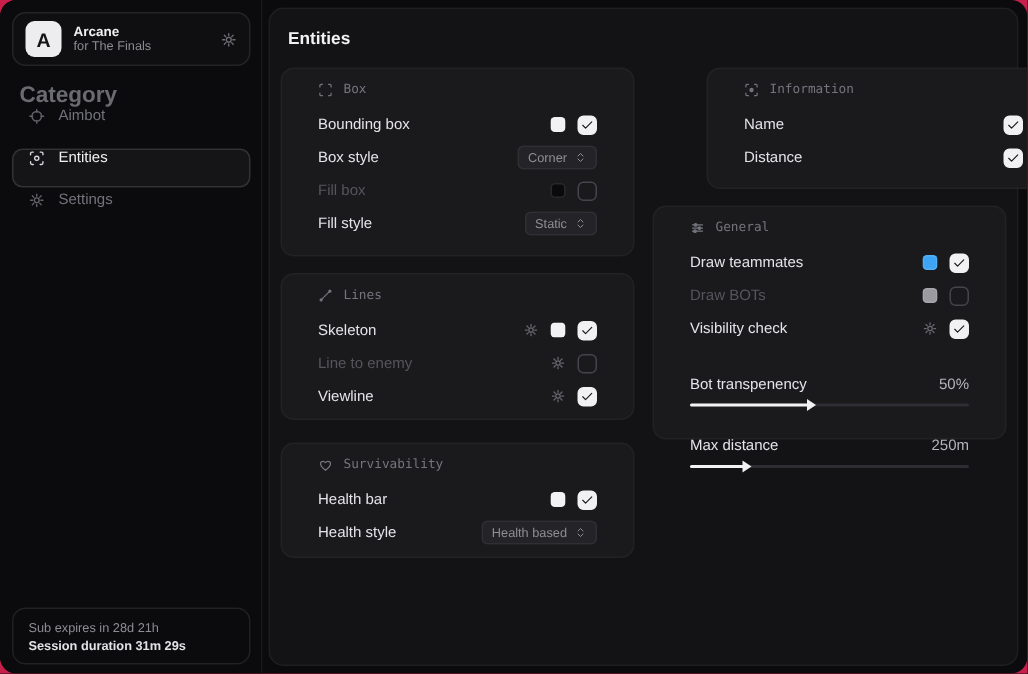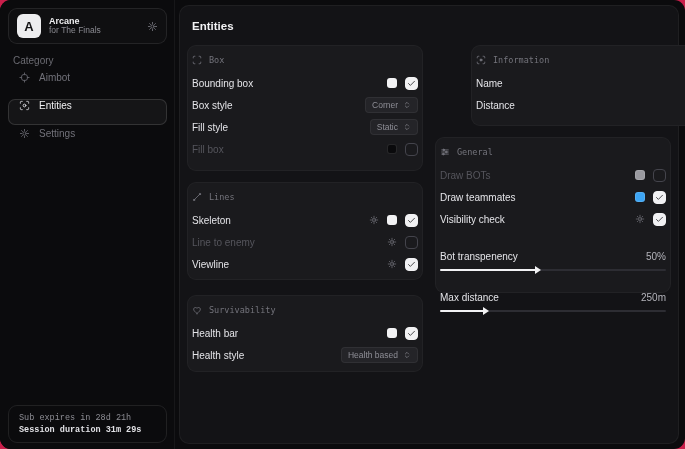--- a/index.html
+++ b/index.html
@@ -35,42 +35,42 @@
     background:#ededef; color:#141416;
     display:flex; align-items:center; justify-content:center;
     font-weight:bold; font-size:13px; flex:0 0 auto;
   }
   .app-titles { flex:1; line-height:1.15; }
   .app-title { font-size:9px; font-weight:bold; color:#f0f0f2; }
   .app-sub { font-size:8.5px; color:#8b8b92; }
   .app-gear { color:#6e6e76; display:flex; }
   .cat-label {
     position:absolute; left:13px; top:55px;
-    font-size:10px; color:#6b6b72;
+    font-size:15px; color:#6b6b72;font-weight:bold;
   }
   .nav { position:absolute; left:8px; top:71px; width:159px; display:flex; flex-direction:column; gap:2px; }
   .nav-item {
     height:26px; border-radius:7px;
     display:flex; align-items:flex-start; gap:9px; padding:0 10px;
     color:#72727a; font-size:10px; cursor:pointer;
     border:1px solid transparent;
   }
   .nav-item .nicon { display:flex; color:#62626a; }
   .nav-item.active {
     background:rgba(255,255,255,0.045);
     border:1px solid rgba(255,255,255,0.13);
     color:#f0f0f2;
   }
   .nav-item.active .nicon { color:#d9d9de; }
   .footer-card {
     position:absolute; left:8px; bottom:6px; width:159px; height:38px;
     border:1px solid rgba(255,255,255,0.09);
     border-radius:9px;
     padding:6px 10px;
-    font-family:Liberation Mono, monospace;
+    font-family:Liberation Sans, sans-serif;
     display:flex; flex-direction:column; justify-content:center; gap:2px;
   }
   .footer-line1 { font-size:8.5px; color:#8d8d94; }
   .footer-line2 { font-size:8.5px; color:#e2e2e6; font-weight:bold; }
   
   .main-panel {
     position:absolute; left:179px; top:5px; right:6px; bottom:5px;
     background:#131316;
     border:1px solid rgba(255,255,255,0.05);
     border-radius:10px;
@@ -78,21 +78,21 @@
   .page-title {
     position:absolute; left:12px; top:14px;
     font-size:11.5px; font-weight:bold; color:#f2f2f4;
   }
   .card {
     position:absolute;
     width:236px;
     background:#1a1a1d;
     border:1px solid rgba(255,255,255,0.04);
     border-radius:9px;
-    padding:9px 4px;
+    padding:9px 24px;
   }
   .card-head {
     display:flex; align-items:center; gap:7px;
     font-family:"DejaVu Sans Mono", monospace;
     font-size:8.5px; color:#74747c;
     margin-bottom:7px;
   }
   .card-head .hicon { display:flex; color:#74747c; }
   .row {
     display:flex; align-items:center; justify-content:space-between;
@@ -222,36 +222,36 @@
         <span class="label">Box style</span>
         <span class="dropdown">
           <span>Corner</span>
           <span class="dd-icon">
               <svg width="8" height="8" viewBox="0 0 24 24">
                 <path d="m7 15 5 5 5-5M7 9l5-5 5 5"></path>
               </svg>
             </span>
         </span>
       </div>
+      <div class="row dim">
+        <span class="label">Fill box</span>
+        <span class="controls">
+          <span class="swatch" style="background: rgb(10, 10, 12);"></span>
+          <span class="checkbox"></span>
+        </span>
+      </div>
       <div class="row">
         <span class="label">Fill style</span>
         <span class="dropdown">
           <span>Static</span>
           <span class="dd-icon">
               <svg width="8" height="8" viewBox="0 0 24 24">
                 <path d="m7 15 5 5 5-5M7 9l5-5 5 5"></path>
               </svg>
             </span>
-        </span>
-      </div>
-      <div class="row dim">
-        <span class="label">Fill box</span>
-        <span class="controls">
-          <span class="swatch" style="background: rgb(10, 10, 12);"></span>
-          <span class="checkbox"></span>
         </span>
       </div>
     </div>
 
     <div class="card" style="left:7px; top:176px; height:98px;">
       <div class="card-head">
         <span class="hicon">
           <svg width="10" height="10" viewBox="0 0 24 24">
               <path d="M5 19 19 5"></path>
               <circle cx="5" cy="19" r="1.6" fill="currentColor"></circle>
@@ -377,36 +377,36 @@
         <span class="hicon">
           <svg width="10" height="10" viewBox="0 0 24 24">
               <path d="M4 7h16M4 12h16M4 17h16"></path>
               <circle cx="9" cy="7" r="2" fill="currentColor"></circle>
               <circle cx="15" cy="12" r="2" fill="currentColor"></circle>
               <circle cx="8" cy="17" r="2" fill="currentColor"></circle>
             </svg>
         </span>
         <span>General</span>
       </div>
+      <div class="row">
+        <span class="label">Draw teammates</span>
+        <span class="controls">
+          <span class="swatch" style="background: rgb(61, 165, 244);"></span>
+          <span class="checkbox checked">
+              <svg width="9" height="9" viewBox="0 0 24 24" stroke-width="3.5">
+                <path d="M20 6 9 17l-5-5"></path>
+              </svg>
+            </span>
+        </span>
+      </div>
       <div class="row dim">
         <span class="label">Draw BOTs</span>
         <span class="controls">
           <span class="swatch" style="background: rgb(154, 154, 160);"></span>
           <span class="checkbox"></span>
-        </span>
-      </div>
-      <div class="row">
-        <span class="label">Draw teammates</span>
-        <span class="controls">
-          <span class="swatch" style="background: rgb(61, 165, 244);"></span>
-          <span class="checkbox checked">
-              <svg width="9" height="9" viewBox="0 0 24 24" stroke-width="3.5">
-                <path d="M20 6 9 17l-5-5"></path>
-              </svg>
-            </span>
         </span>
       </div>
       <div class="row">
         <span class="label">Visibility check</span>
         <span class="controls">
           <span class="gear">
               <svg width="10" height="10" viewBox="0 0 24 24">
                 <circle cx="12" cy="12" r="3.5"></circle>
                 <path d="M12 3v3M12 18v3M3 12h3M18 12h3M5.6 5.6l2.2 2.2M16.2 16.2l2.2 2.2M5.6 18.4l2.2-2.2M16.2 7.8l2.2-2.2"></path>
               </svg>

